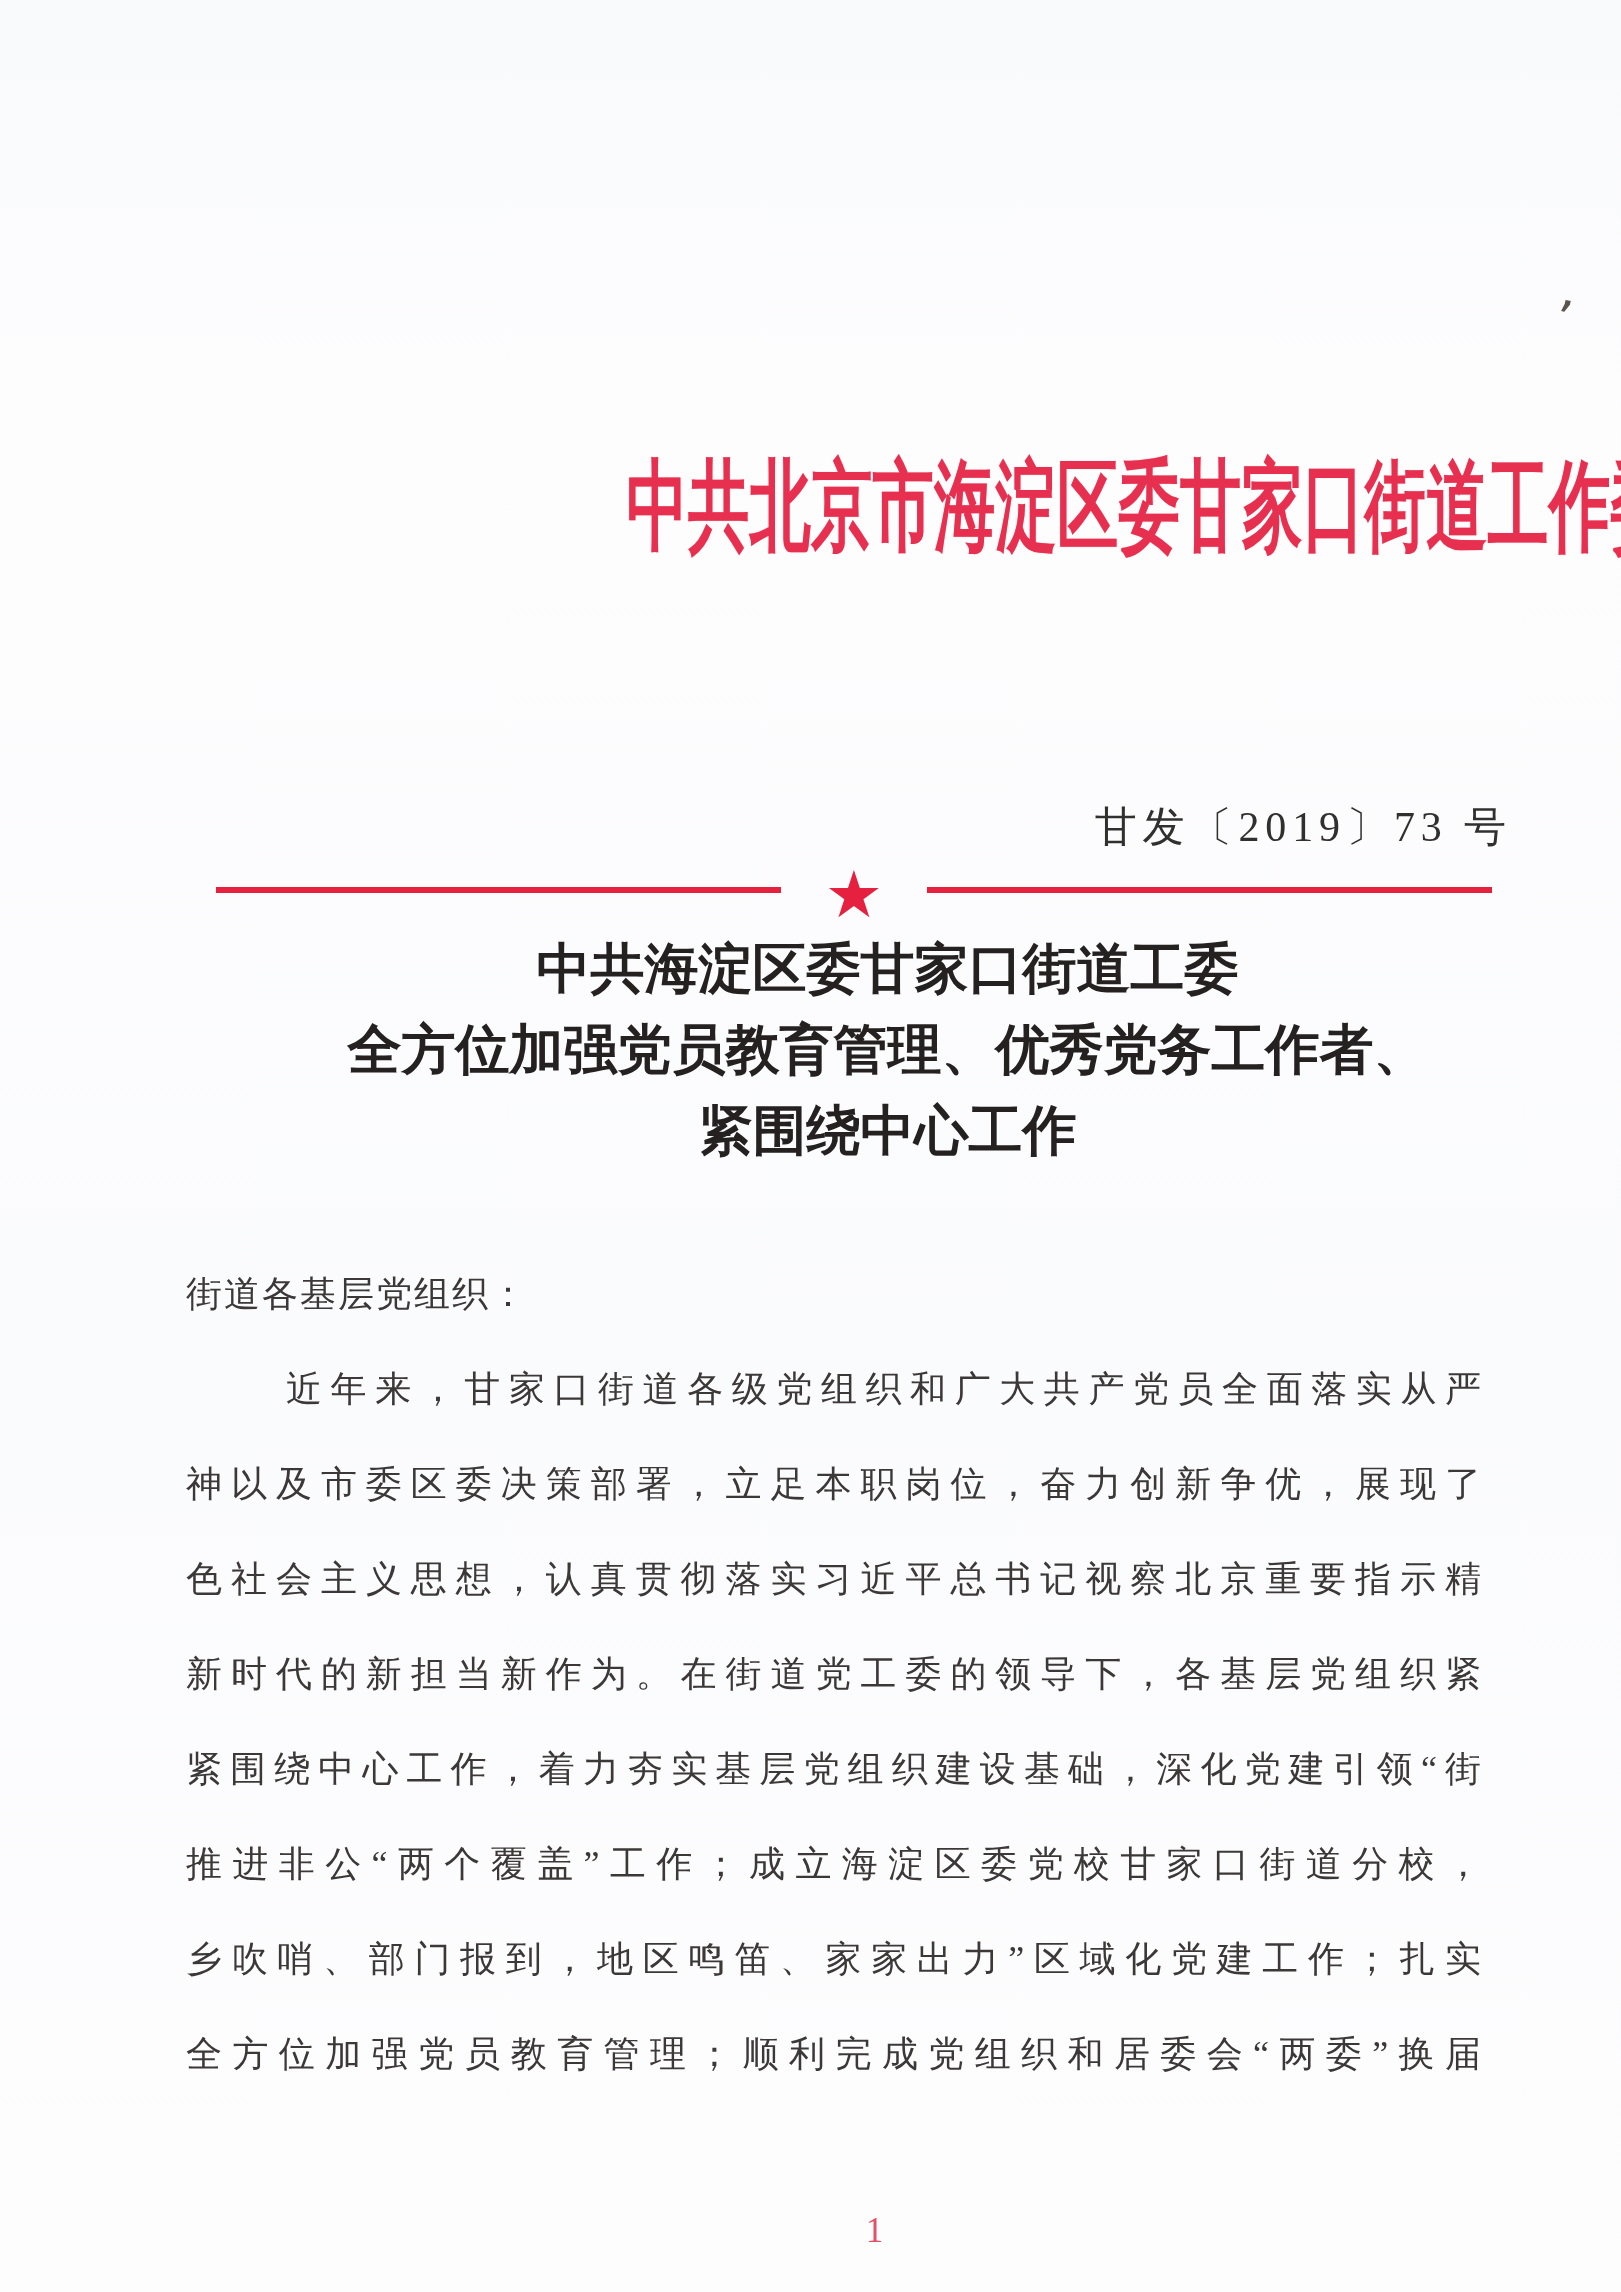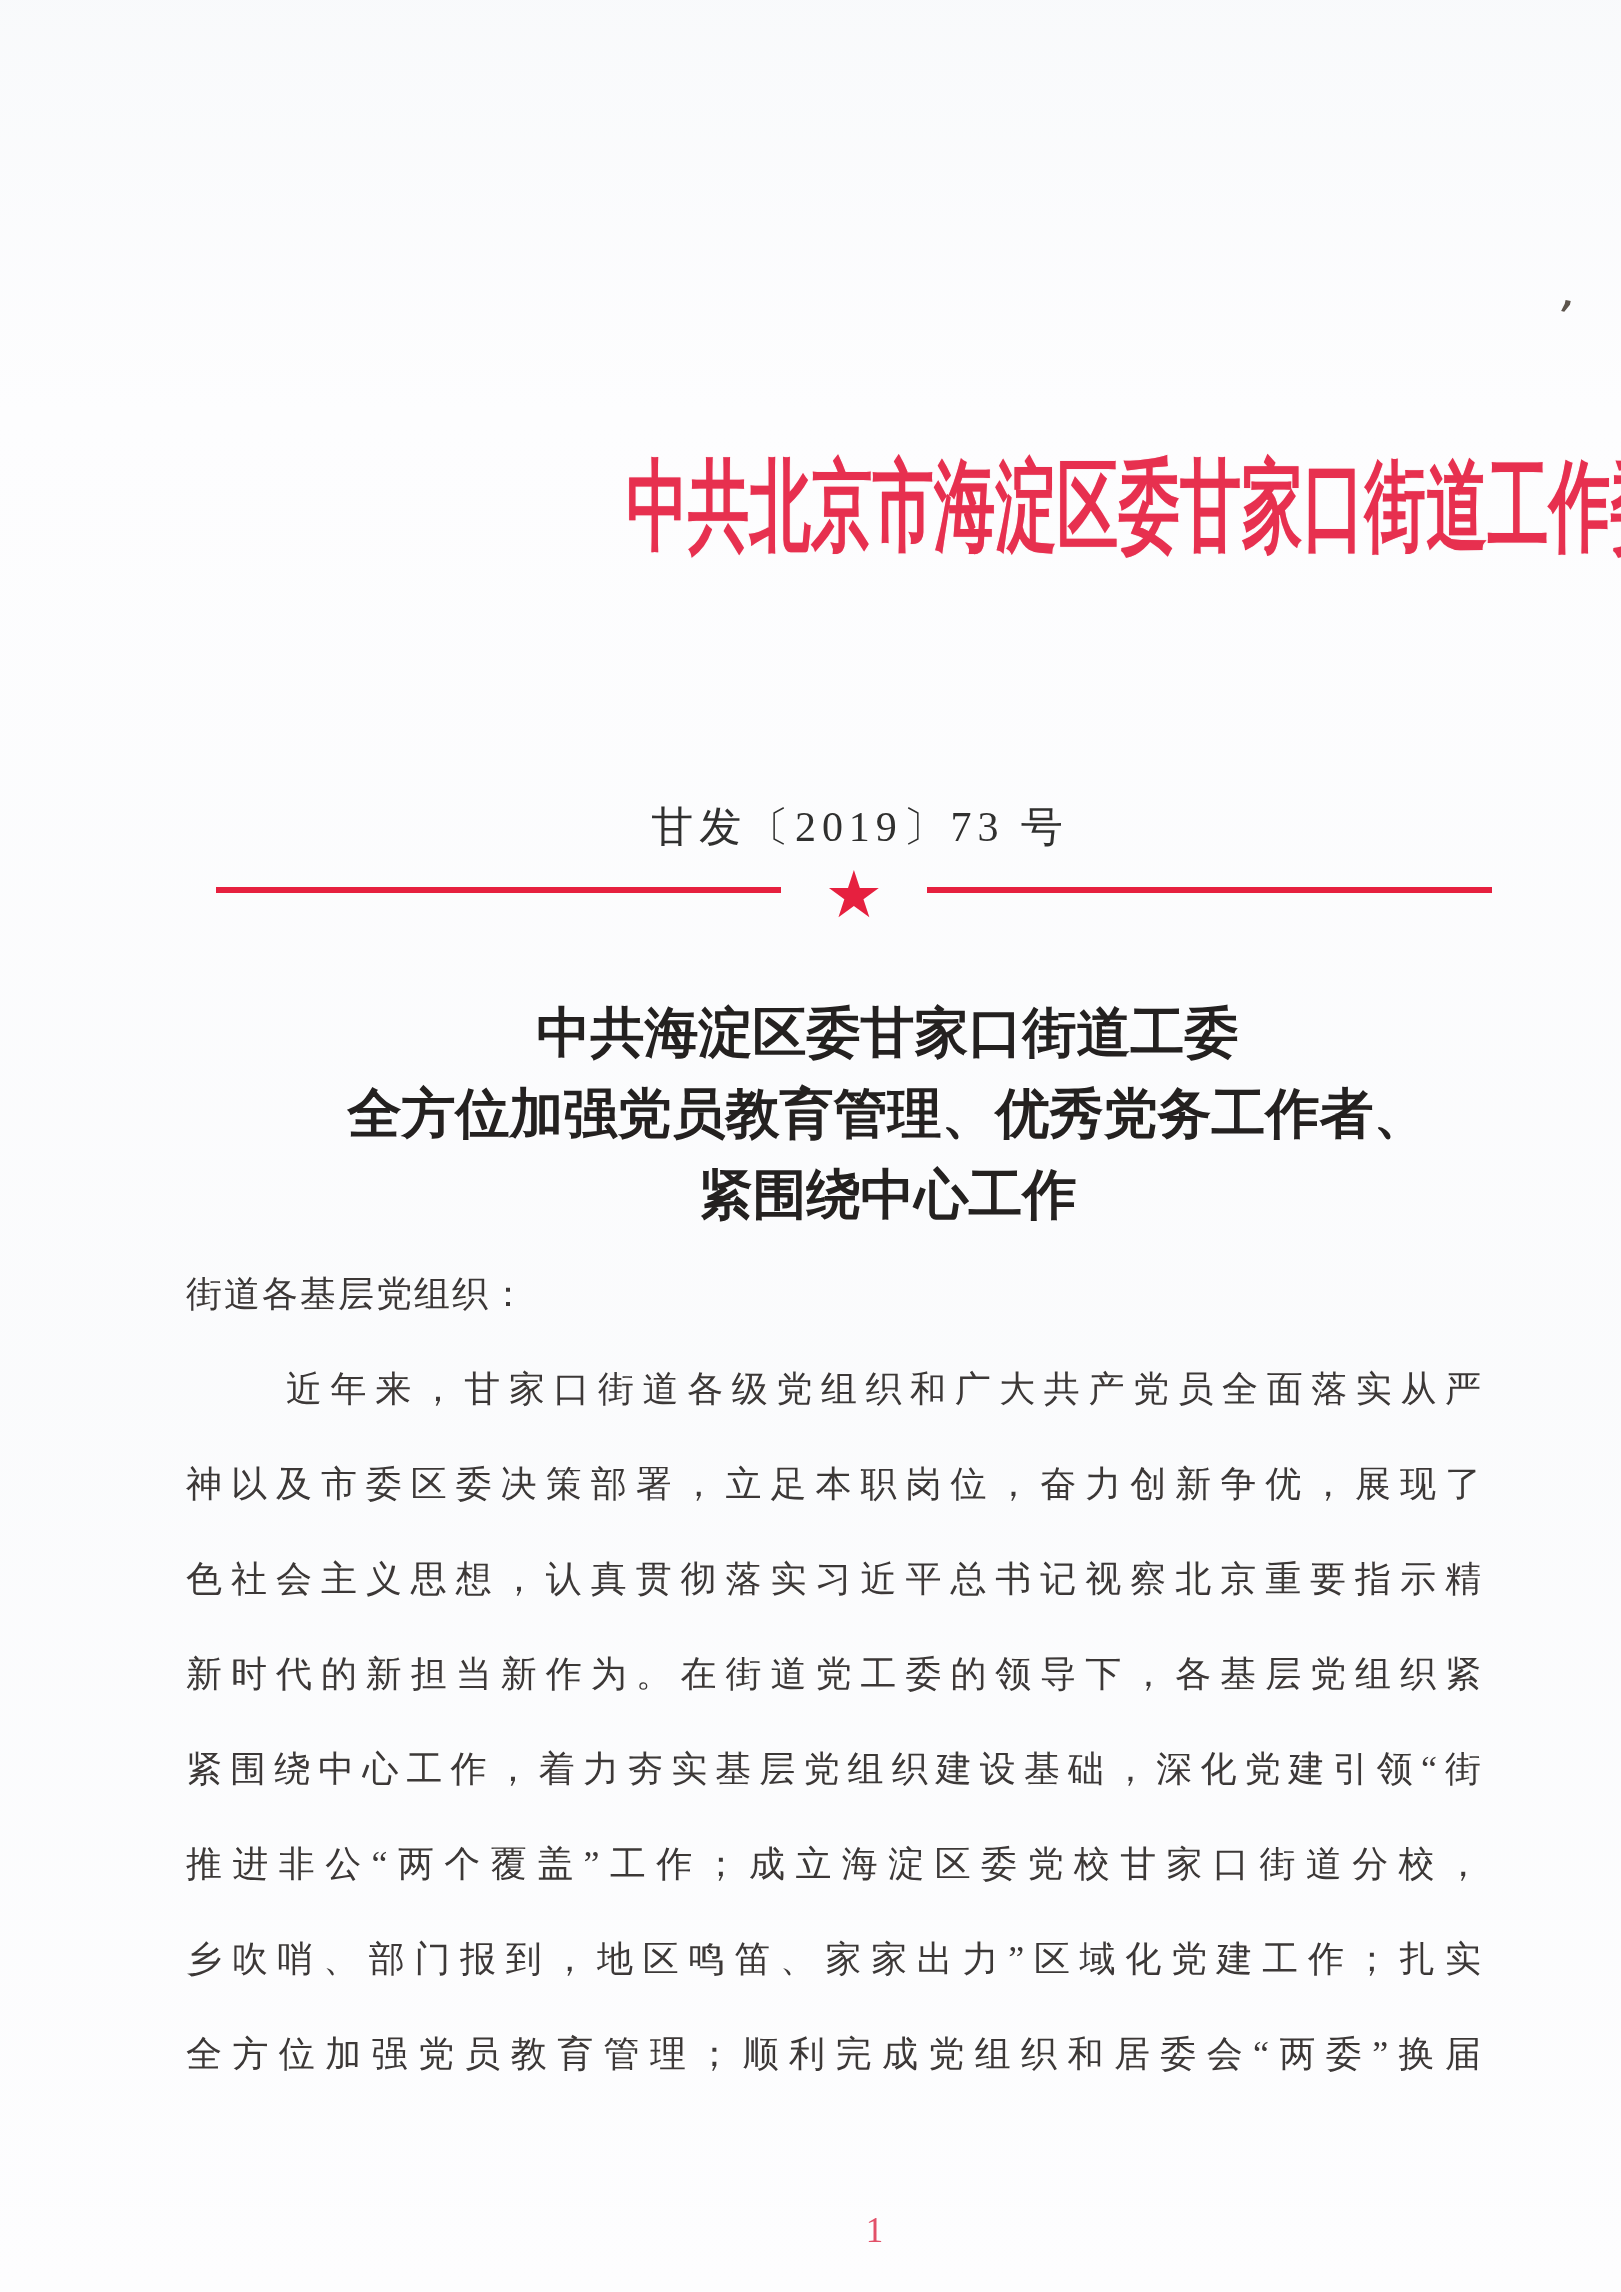--- a/index.html
+++ b/index.html
@@ -62,21 +62,21 @@
     transform: scaleX(0.615) translateX(23.5px);
     transform-origin: 50% 50%;
     text-shadow: 0 0 1px rgba(231,48,79,0.55);
   }
 
   .doc-number {
     position: absolute;
     top: 802px;
     left: 0;
     width: 100%;
-    text-align: center;
+    text-align: right;
     font-size: 42px;
     color: #30302f;
     letter-spacing: 5.9px;
     line-height: 1.2;
   }
 
   .divider {
     position: absolute;
     top: 885px;
     left: 7.8px;
@@ -97,21 +97,21 @@
     top: -23.5px;
     transform: translateX(-50%);
     font-size: 65px;
     line-height: 1;
     color: #e6203f;
     font-family: "DejaVu Sans", sans-serif;
   }
 
   .title-block {
     position: absolute;
-    top: 993px;
+    top: 929px;
     left: 27.4px;
     width: 100%;
     text-align: center;
     font-weight: 700;
     color: #242120;
     font-size: 54px;
     line-height: 81px;
     letter-spacing: 0px;
   }
 

